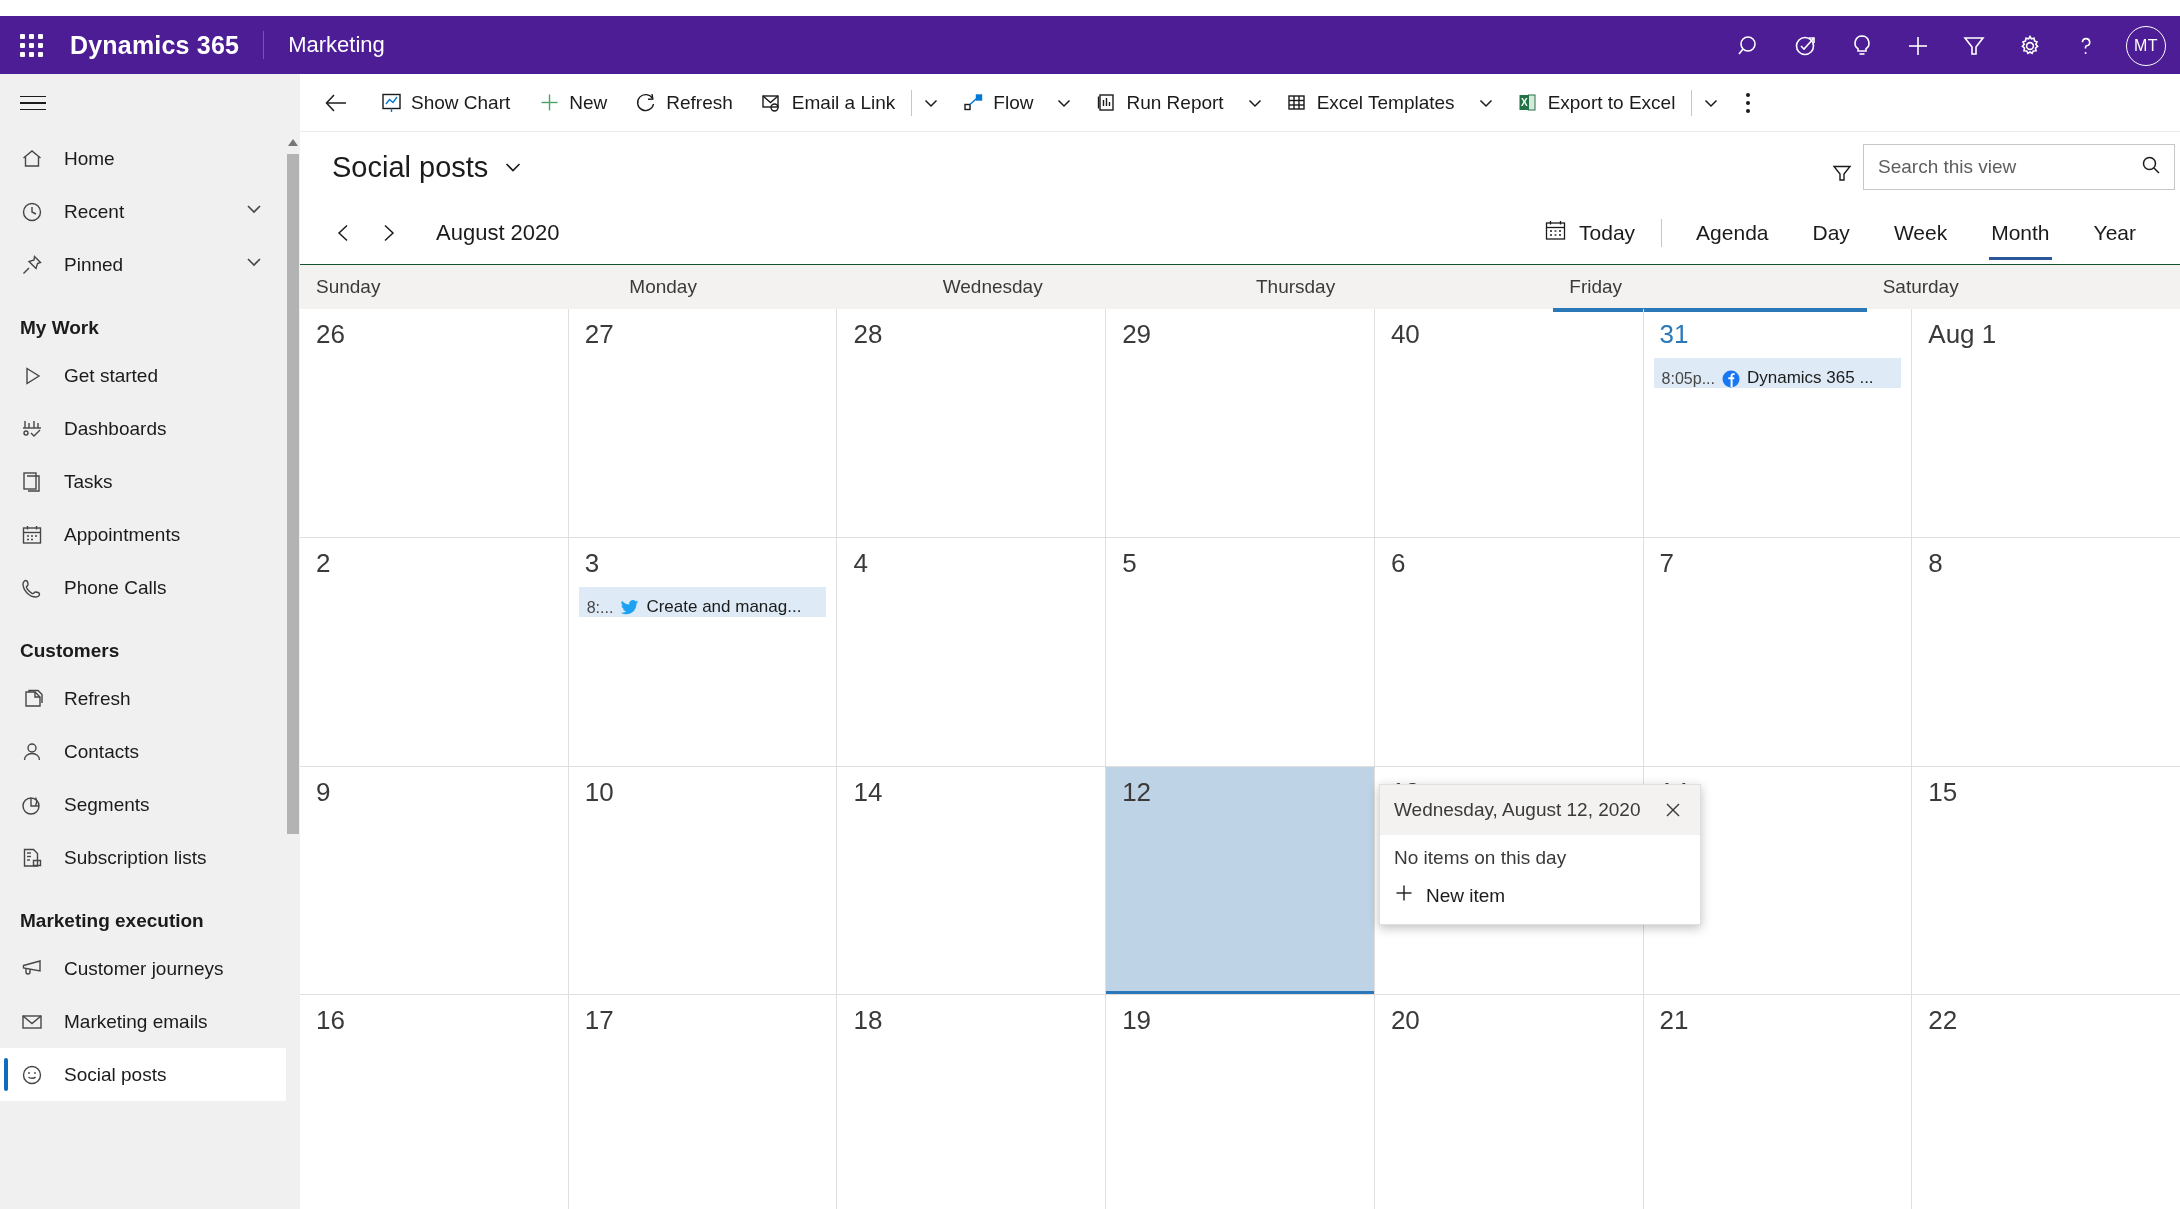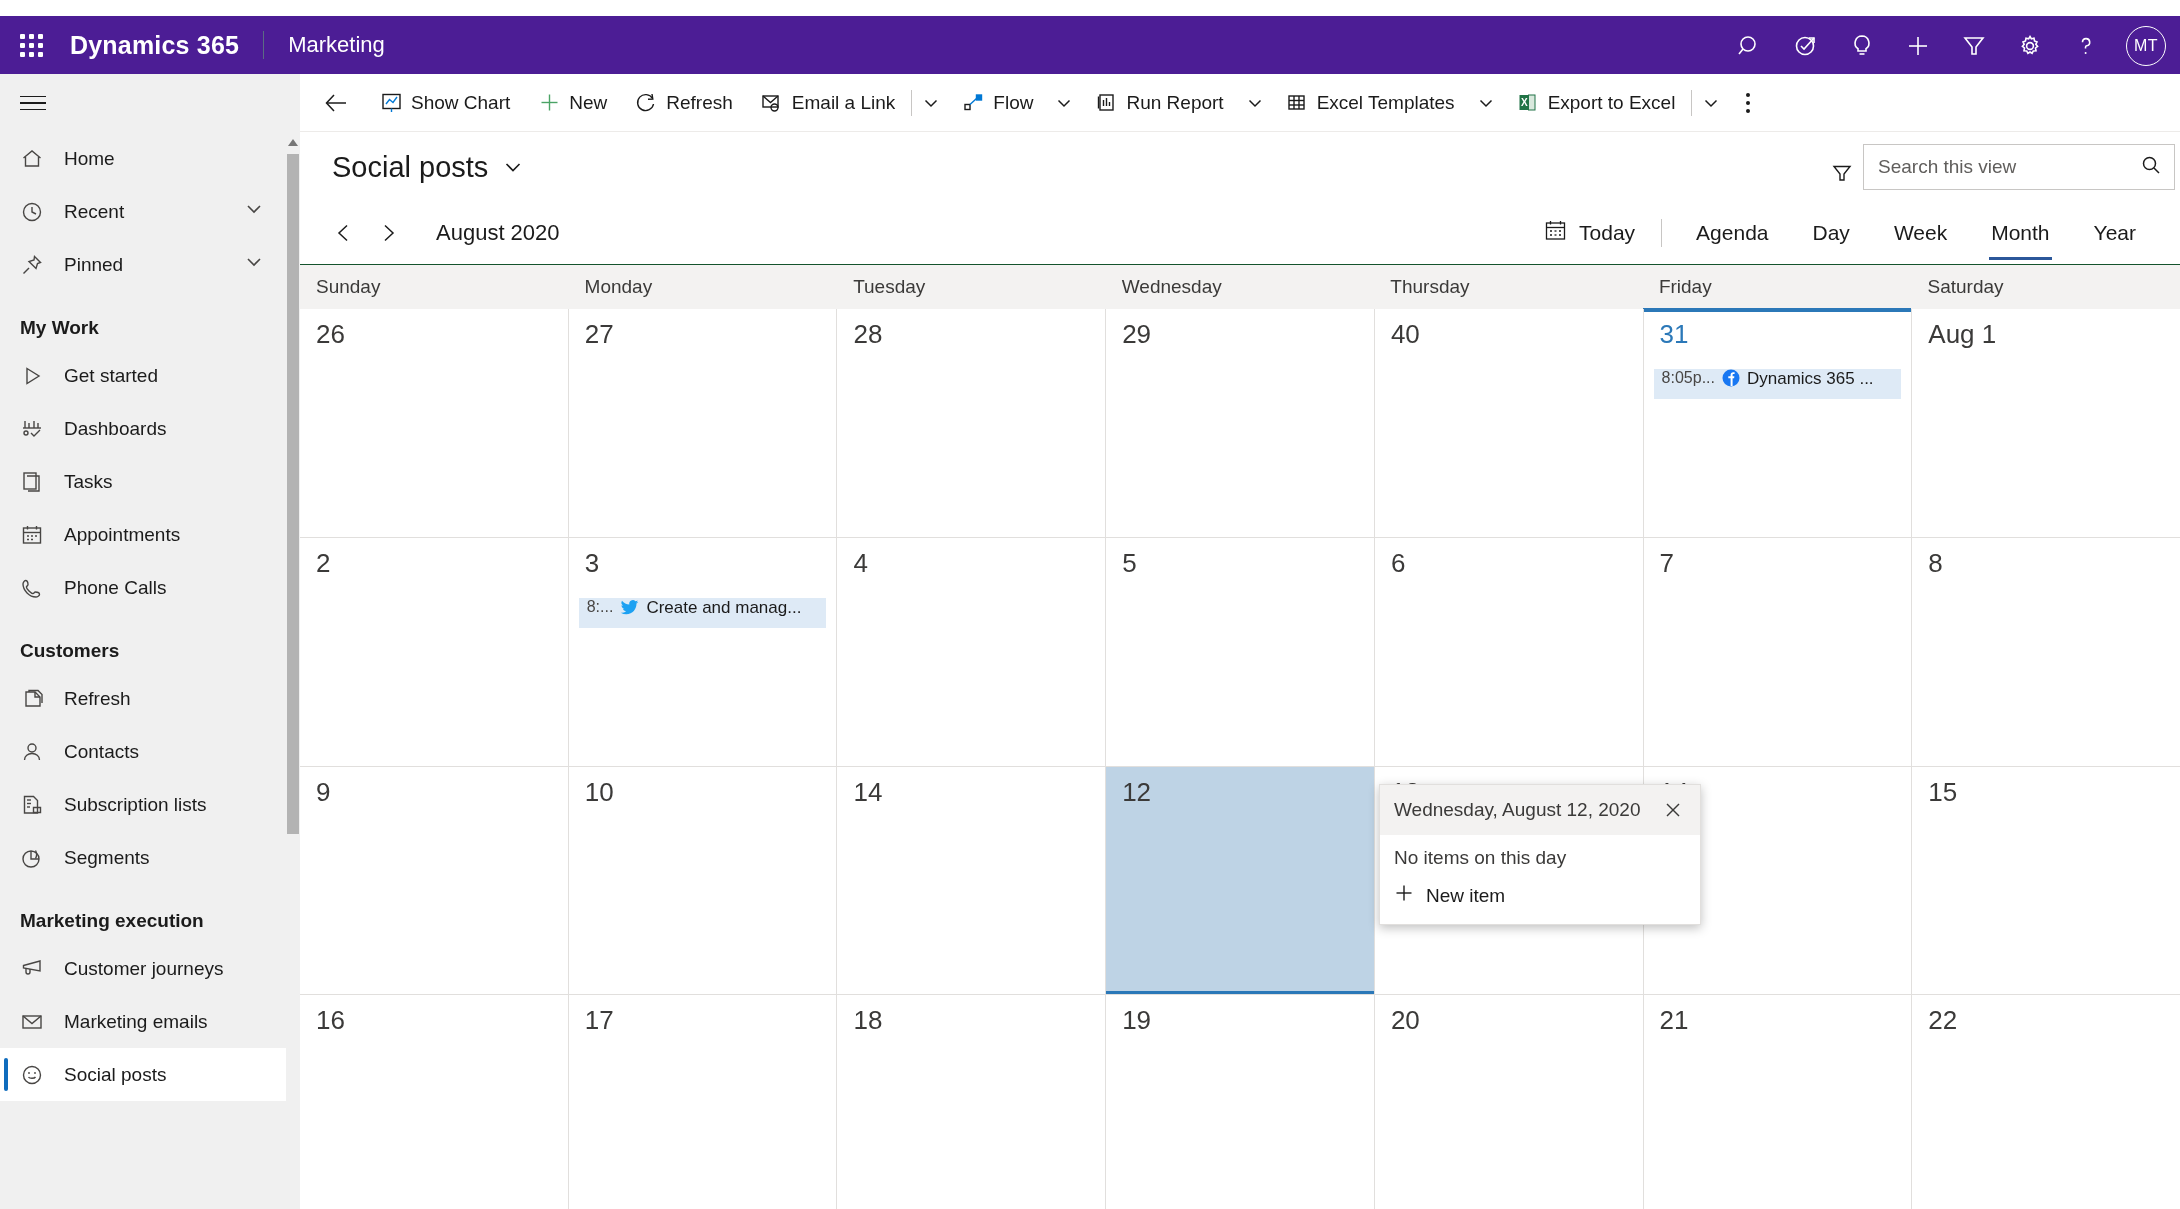--- a/index.html
+++ b/index.html
@@ -173,22 +173,22 @@
     position: relative; min-width: 0; overflow: hidden;
   }
   .cal-cell:last-child { border-right: none; }
   .cal-cell .daynum { font-size: 26px; color: #3b3a39; font-weight: 400; line-height: 34px; padding-left: 6px; }
   .cal-cell.today .daynum { color: #2b78b8; }
   .cal-cell.selected { background: #bed3e5; }
   .cal-cell.selected::after {
     content: ""; position: absolute; left: 0; right: 0; bottom: -1px; height: 4px; background: #2b78b8; z-index: 3;
   }
   .event {
-    display: flex; align-items: flex-start; gap: 7px; background: #deeaf6;
-    height: 30px; padding: 0 8px; margin-top: 18px; font-size: 17px; color: #1b1b1b;
+    display: flex; align-items: flex-end; gap: 7px; background: #deeaf6;
+    height: 30px; padding: 0 8px; margin-top: 7px; font-size: 17px; color: #1b1b1b;
     white-space: nowrap; overflow: hidden; cursor: pointer;
   }
   .event .etime { color: #484644; font-size: 16px; flex: 0 0 auto; }
   .event .eicon { flex: 0 0 auto; display: flex; align-items: center; }
   .event .etitle { overflow: hidden; text-overflow: ellipsis; }
 
   
   .callout {
     position: absolute; width: 322px; background: #ffffff;
     border: 1px solid #e1dfdd; box-shadow: 0 3px 10px rgba(0,0,0,.25);
@@ -398,38 +398,38 @@
         <svg width="24" height="24" viewBox="0 0 24 24">
             <circle cx="12" cy="8" r="4"></circle>
             <path d="M4.5 20c0-4 3.4-6.5 7.5-6.5s7.5 2.5 7.5 6.5"></path>
           </svg>
       </span>
       <span class="lbl">Contacts</span>
     </div>
     <div class="nav-item">
       <span class="ic">
         <svg width="24" height="24" viewBox="0 0 24 24">
+            <circle cx="11" cy="13" r="8"></circle>
+            <path d="M11 5v8h8"></path>
+            <path d="M15.5 4.5a8 8 0 0 1 0 8"></path>
+          </svg>
+      </span>
+      <span class="lbl">Segments</span>
+    </div>
+    <div class="nav-item">
+      <span class="ic">
+        <svg width="24" height="24" viewBox="0 0 24 24">
             <path d="M4.5 3.5h9l4 4V20h-13z"></path>
             <line x1="7" y1="7" x2="11" y2="7"></line>
             <line x1="7" y1="10.5" x2="11" y2="10.5"></line>
             <line x1="7" y1="14" x2="10" y2="14"></line>
             <path d="M13.5 14.5h7v5h-7z"></path>
           </svg>
       </span>
       <span class="lbl">Subscription lists</span>
-    </div>
-    <div class="nav-item">
-      <span class="ic">
-        <svg width="24" height="24" viewBox="0 0 24 24">
-            <circle cx="11" cy="13" r="8"></circle>
-            <path d="M11 5v8h8"></path>
-            <path d="M15.5 4.5a8 8 0 0 1 0 8"></path>
-          </svg>
-      </span>
-      <span class="lbl">Segments</span>
     </div>
 
     <div class="nav-group">Marketing execution</div>
     <div class="nav-item">
       <span class="ic">
         <svg width="24" height="24" viewBox="0 0 24 24">
             <path d="M3.5 8.5L20 4v10L3.5 11z"></path>
             <path d="M6 11.3V15a2 2 0 0 0 4 0v-3"></path>
           </svg>
       </span>
@@ -664,21 +664,20 @@
         <div class="cal-mode">Week</div>
         <div class="cal-mode active">Month</div>
         <div class="cal-mode">Year</div>
       </div>
     </div>
 
     <div class="calendar">
       <div class="cal-head">
         <div class="cell">Sunday</div>
         <div class="cell">Monday</div>
-        <div class="cell">Tuesday</div>
         <div class="cell">Wednesday</div>
         <div class="cell">Thursday</div>
         <div class="cell today-col">Friday</div>
         <div class="cell">Saturday</div>
       </div>
 
       <div class="cal-rows">
 
         <div class="cal-row">
           <div class="cal-cell">

